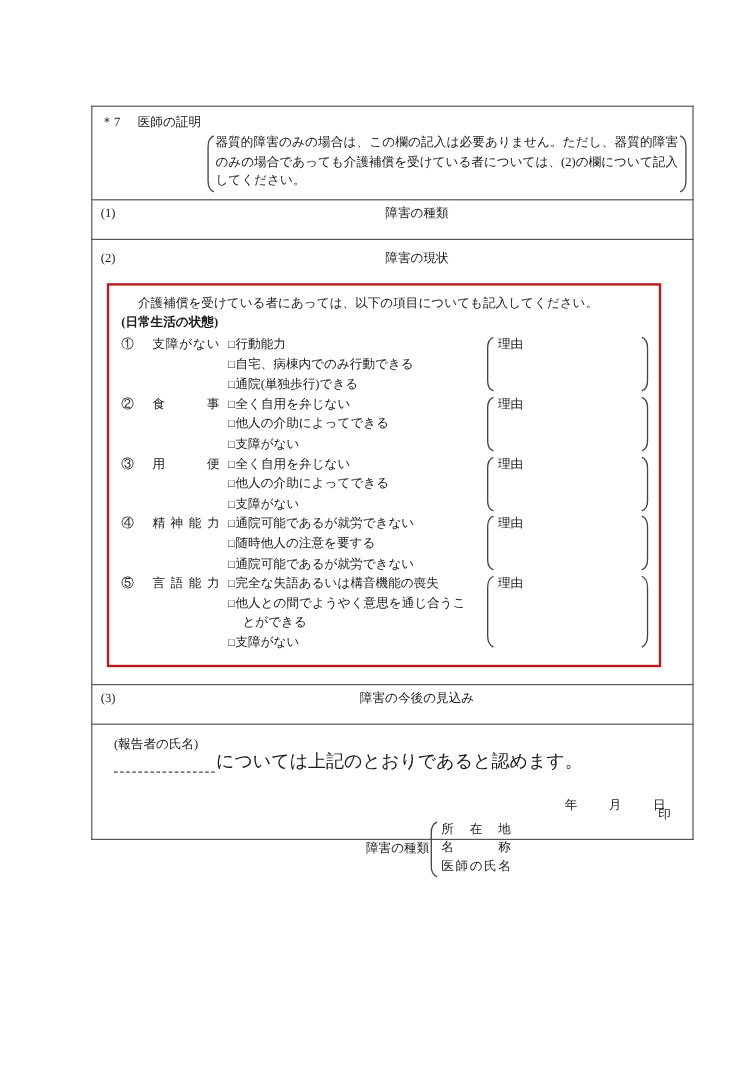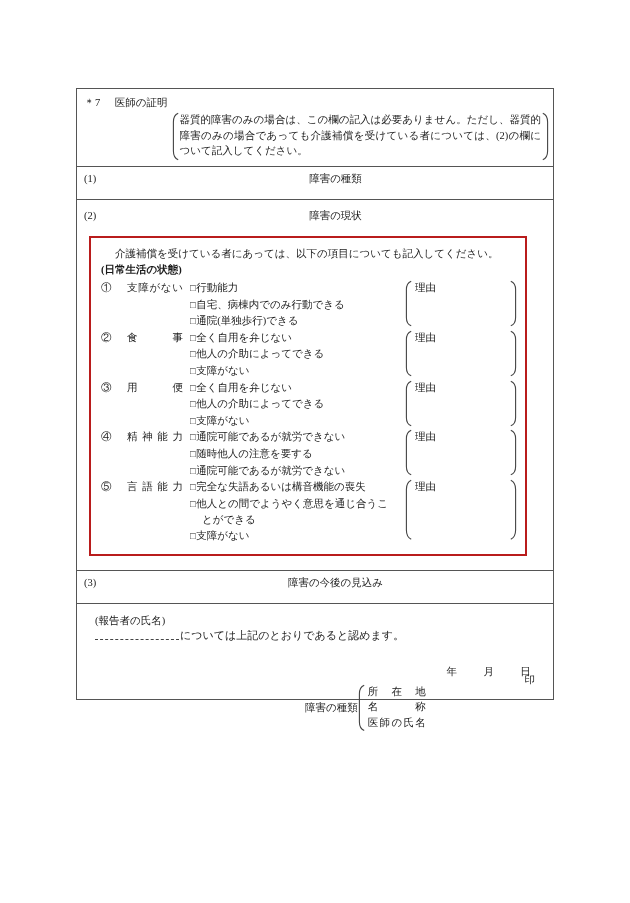--- a/index.html
+++ b/index.html
@@ -163,21 +163,21 @@
     font-size: 10.5px;
     line-height: 15.6px;
     padding-left: 12px;
   }
 
   .reason-wrap {
     flex: 0 0 auto;
     display: flex;
     align-items: stretch;
     margin-left: 4px;
-    width: 112px;
+    width: 136px;
   }
   .reason-body {
     flex: 1 1 auto;
     font-size: 10.5px;
     line-height: 15.6px;
     padding-left: 3px;
   }
 
   
   .sign-body {
@@ -185,22 +185,22 @@
     position: relative;
     height: 74px;
   }
   .reporter-label {
     font-size: 10.5px;
     line-height: 15.5px;
     padding-left: 8px;
   }
   .accept-line {
     display: flex;
-    align-items: flex-start;
-    font-size: 11px;
+    align-items: flex-end;
+    font-size: 15px;
     line-height: 15.5px;
     padding-left: 8px;
     font-family: Liberation Serif, serif;
   }
   .blank-dash {
     display: inline-block;
     width: 84px;
     border-bottom: 1px dashed #444;
     height: 11px;
     margin-right: 1px;

